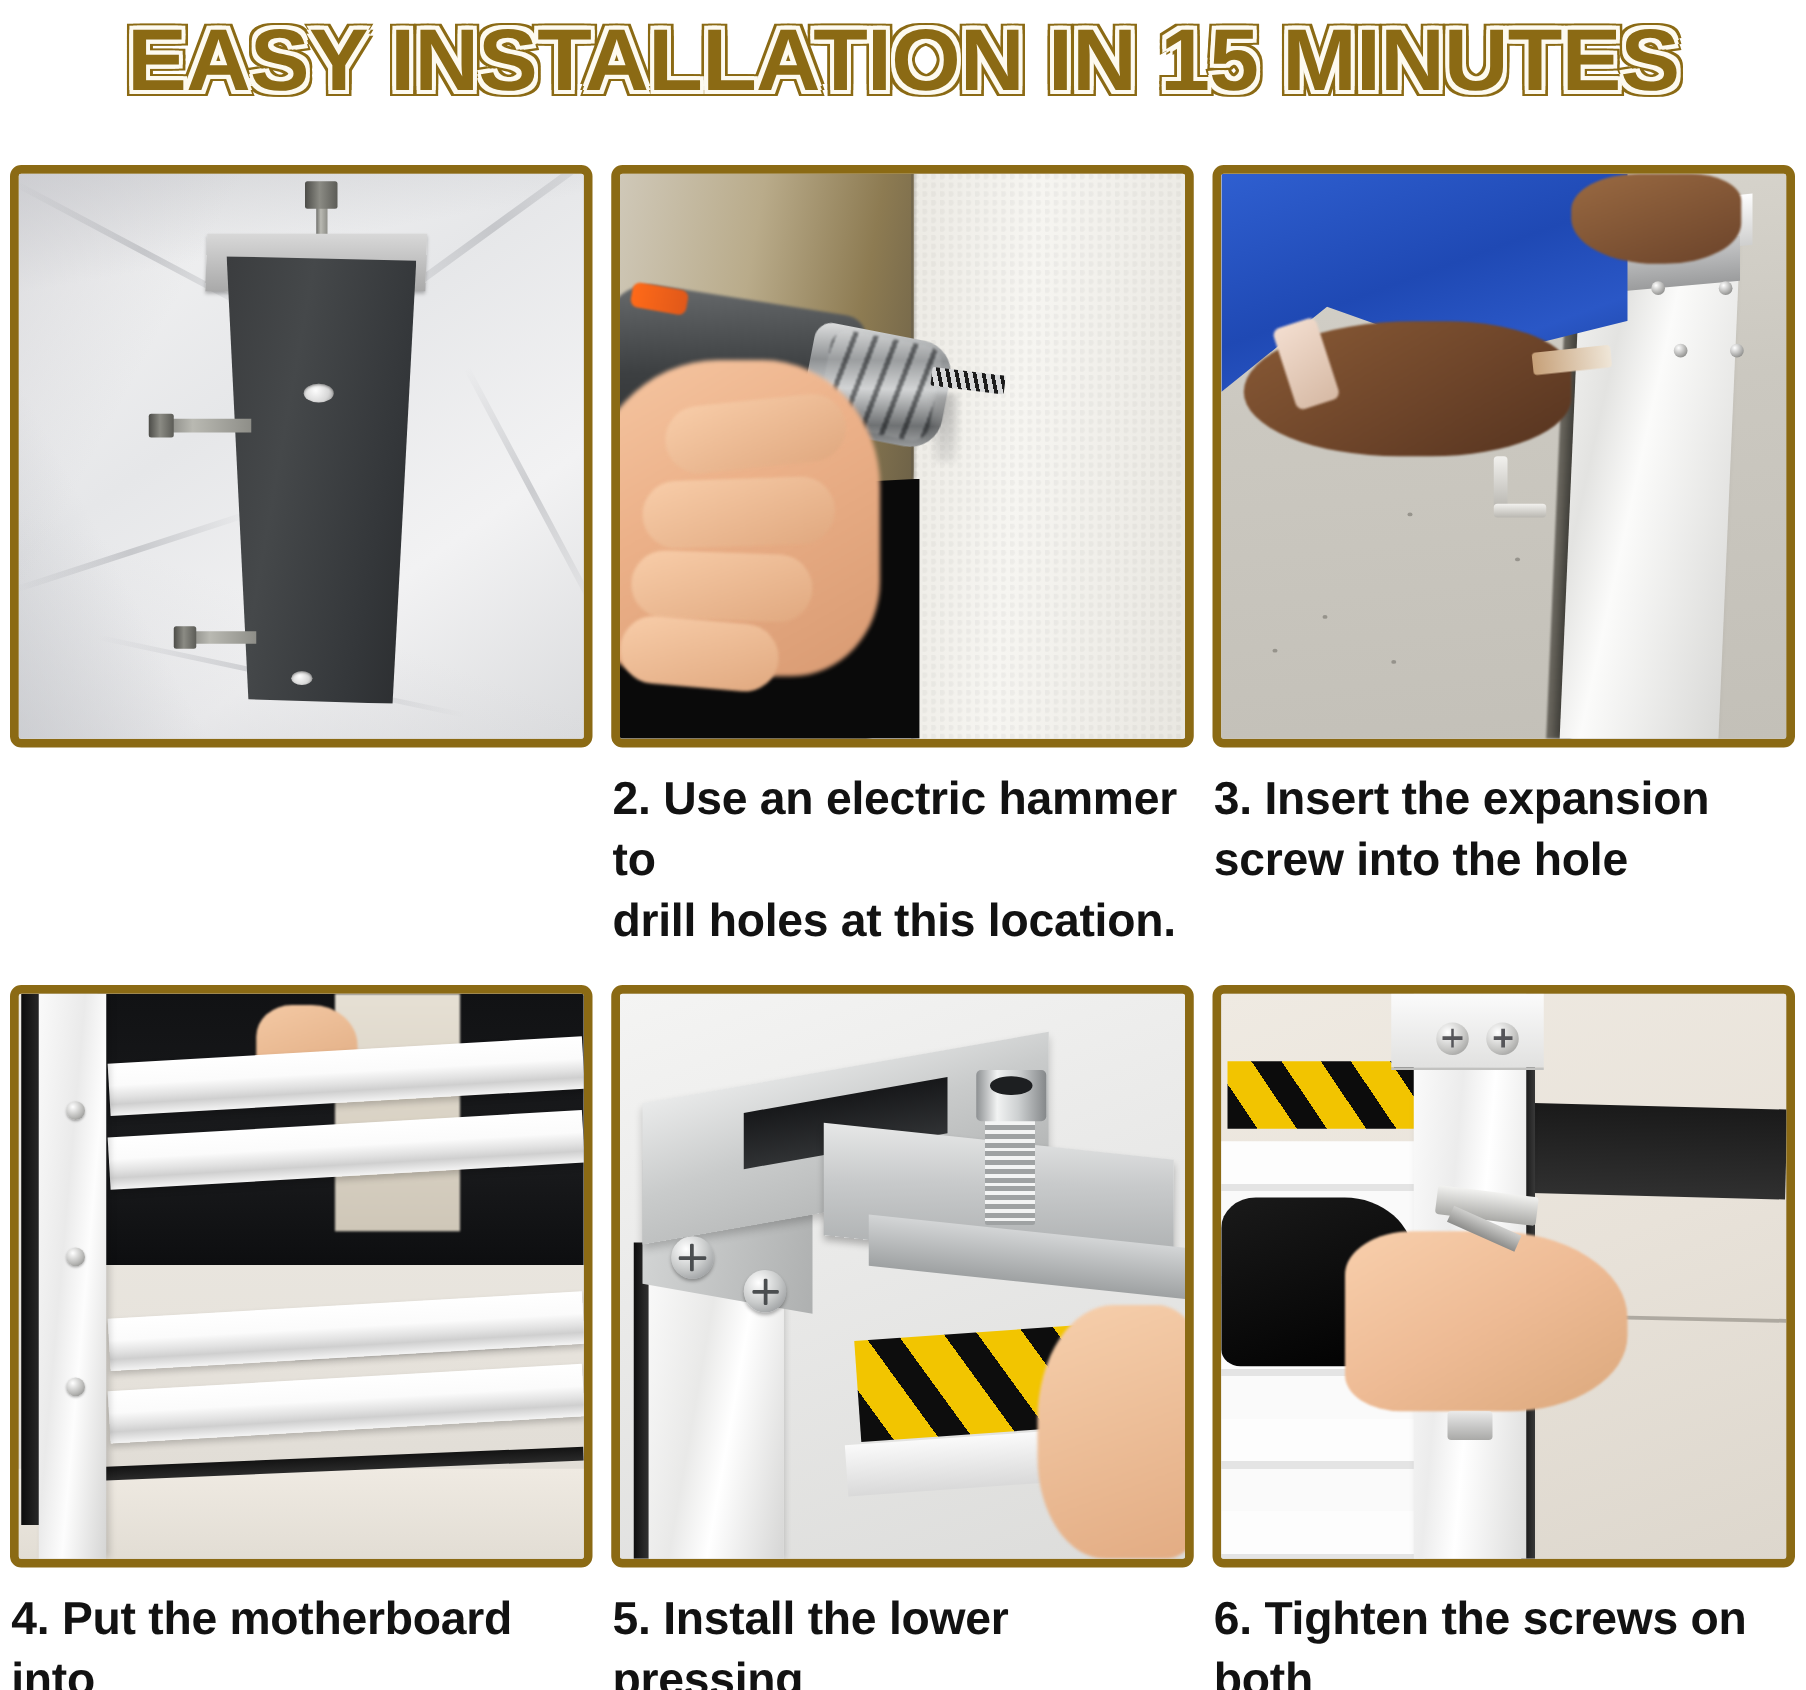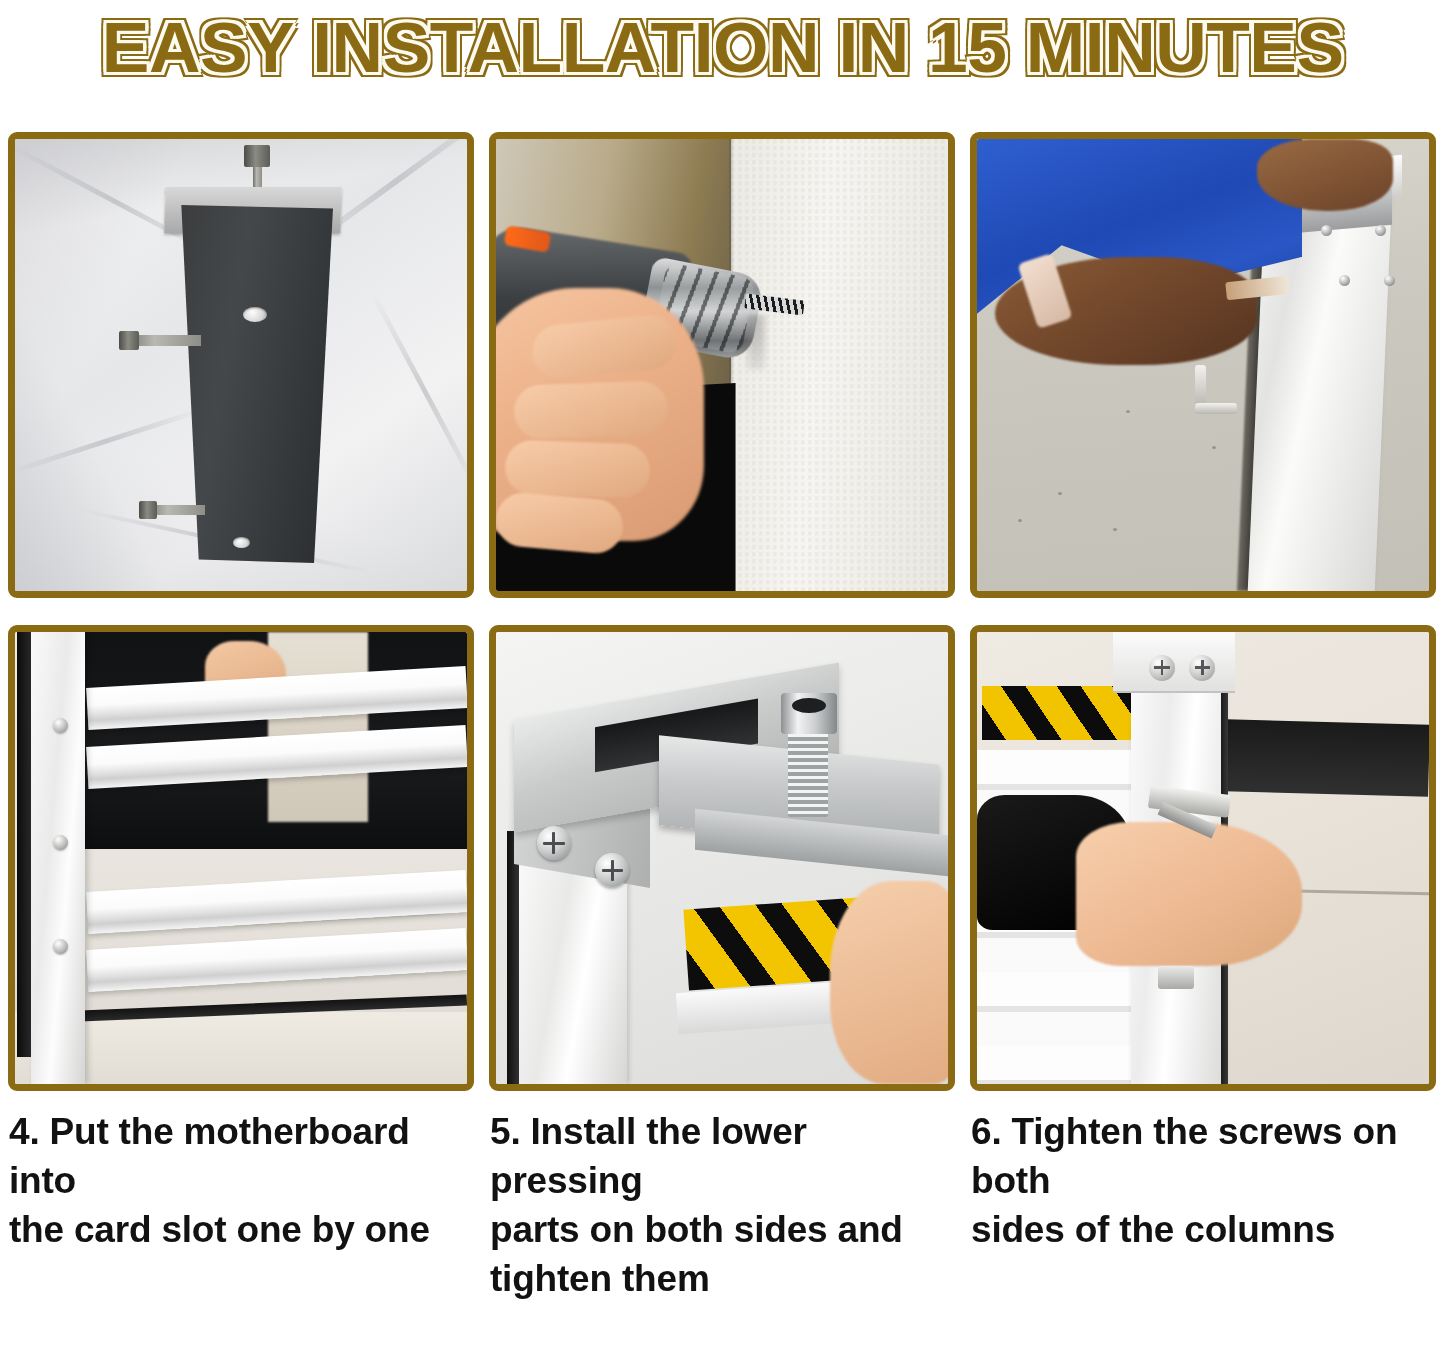--- a/index.html
+++ b/index.html
@@ -627,20 +627,22 @@
         <div class="p2-chuck-rings"></div>
         <div class="p2-bit"></div>
         <div class="p2-dust"></div>
         <div class="p2-hand"></div>
         <div class="p2-finger" style="left:8%;top:40%;width:32%;height:12%;transform:rotate(-6deg);"></div>
         <div class="p2-finger" style="left:4%;top:54%;width:34%;height:12%;transform:rotate(-2deg);"></div>
         <div class="p2-finger" style="left:2%;top:67%;width:32%;height:12%;transform:rotate(2deg);"></div>
         <div class="p2-finger" style="left:0%;top:79%;width:28%;height:12%;transform:rotate(5deg);"></div>
       </div>
     </div>
+    <div class="caption">2. Use an electric hammer to
+drill holes at this location.</div>
   </div>
 
   <div class="step">
     <div class="photo-frame">
       <div class="photo">
         <div class="p3-floor"></div>
         <div class="p3-speck" style="left:18%;top:78%;"></div>
         <div class="p3-speck" style="left:30%;top:86%;"></div>
         <div class="p3-speck" style="left:9%;top:84%;"></div>
         <div class="p3-speck" style="left:33%;top:60%;"></div>
@@ -657,20 +659,22 @@
         <div class="p3-arm"></div>
         <div class="p3-cuff"></div>
         <div class="p3-hand-top"></div>
         <div class="p3-wrench-hand"></div>
         <div class="p3-allen">
           <div class="seg" style="left:28%;top:0;width:11px;height:72%;"></div>
           <div class="seg" style="left:28%;top:64%;width:62%;height:11px;"></div>
         </div>
       </div>
     </div>
+    <div class="caption">3. Insert the expansion
+screw into the hole</div>
   </div>
 
   <div class="step step-row-2">
     <div class="photo-frame">
       <div class="photo">
         <div class="p4-bg"></div>
         <div class="p4-darkback"></div>
         <div class="p4-person"></div>
         <div class="p4-hand"></div>
         <div class="p4-hazard"></div>

